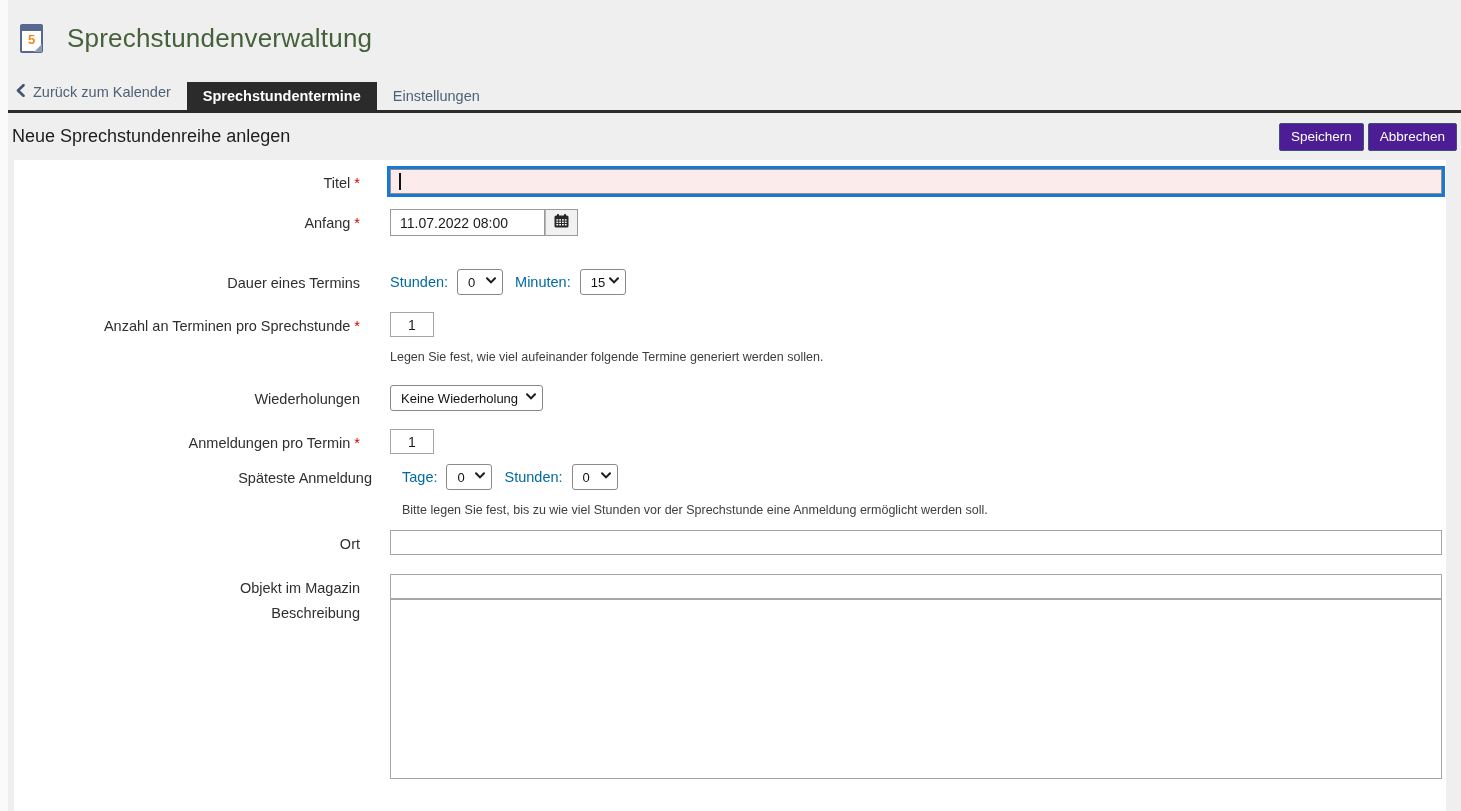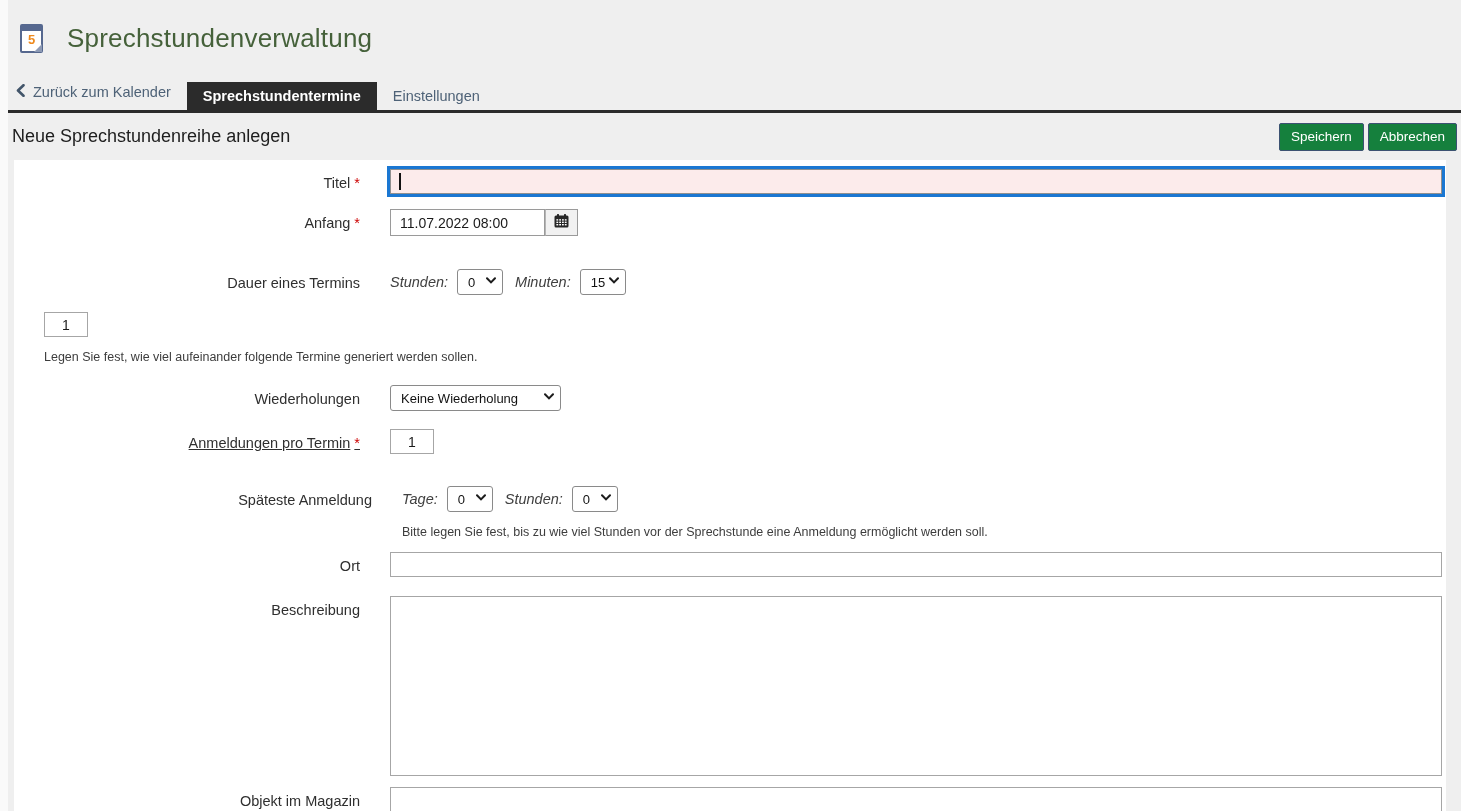--- a/index.html
+++ b/index.html
@@ -34,37 +34,37 @@
   .tabbar { display:flex; align-items:stretch; height:31px; margin-top:24px; border-bottom:3px solid #2b2b2b; padding-left:14px; }
   .tabbar .back { display:flex; align-items:center; gap:8px; padding:0 16px 8px 2px; color:#4e6277; font-size:14.5px; cursor:pointer; }
   .tabbar .tab { display:flex; align-items:center; padding:0 16px; font-size:14.5px; color:#4e6277; cursor:pointer;text-align:right; }
   .tabbar .tab.active { background:#2b2b2b; color:#ffffff; font-weight:600; }
 
   
   .docheader { display:flex; justify-content:space-between; align-items:center; height:47px; padding:0 4px 0 12px; }
   .page-title { font-size:18px; color:#1d1d1d; font-weight:400; }
   .btns { display:flex; gap:4px; }
   .btn {
-    background:#15803d; color:#fff; border:1px solid #3c5272; border-radius:2px;
+    background:#4c1d95; color:#fff; border:1px solid #3c5272; border-radius:2px;
     font-family:inherit; font-size:13.5px; padding:5px 11px; cursor:pointer; line-height:16px;
   }
 
   
   .panel { margin:0 15px 0 14px; background:#ffffff; padding:9px 0 30px 0; min-height:640px; }
   .row { display:flex; }
   .lbl { width:346px; flex:0 0 346px; text-align:right; font-size:14.5px; color:#2f2f2f; padding-top:5px; line-height:18px; }
   .req { color:#cc0000; margin-left:4px; }
   .ctrl { flex:1; margin-left:30px; padding-right:4px; font-size:14.5px; }
 
   .r-titel   { margin-bottom:15px; }
   .r-anfang  { margin-bottom:33px; }
   .r-dauer   { margin-bottom:17px; }
   .r-anzahl  { margin-bottom:20px; }
   .r-wieder  { margin-bottom:18px; }
-  .r-anmeld  { margin-bottom:32px;text-decoration:underline; }
+  .r-anmeld  { margin-bottom:10px; }
   .r-spaet   { margin-bottom:12px;padding-left:12px; }
   .r-ort     { margin-bottom:19px; }
   .r-beschr  { margin-bottom:11px; }
   .r-objekt  { margin-bottom:0; }
 
   input[type="text"] { font-family:inherit; font-size:14px; color:#1a1a1a; }
 
   .input-wide { display:block; width:100%; height:25px; border:1px solid #a6a6a6; padding:0 8px; background:#fff; }
   .titel-wrap { position:relative; }
   .titel-input { background:#fcebeb; border:1px solid #8f8f8f; outline:3px solid #1a77d2; }
@@ -82,23 +82,23 @@
 
   .sel { position:relative; display:inline-block; }
   .sel select {
     appearance:none; -webkit-appearance:none; -moz-appearance:none;
     font-family:inherit; font-size:13px; color:#111;
     height:26px; border:1px solid #8a8a8a; border-radius:3px; background:#fff;
     padding:0 20px 0 10px; cursor:pointer;
   }
   .sel .chev { position:absolute; right:7px; top:8px; pointer-events:none; line-height:0; }
   .sel-sm select { width:46px; }
-  .sel-md select { width:171px; }
-
-  .inline-label { display:inline-block; font-size:14.5px; color:#404040; margin-right:9px; vertical-align:middle;font-style:italic; }
+  .sel-md select { width:153px; }
+
+  .inline-label { display:inline-block; font-size:14.5px; color:#0369a1; margin-right:9px; vertical-align:middle; }
   .inline-label.second { margin-left:12px; }
   .sel, .num-input { vertical-align:middle; }
 
   .help { font-size:12.5px; color:#3d3d3d; margin-top:13px; line-height:15px; }
 
   .textarea-wide { display:block; width:100%; height:180px; border:1px solid #a6a6a6; resize:none; font-family:inherit; font-size:14px; padding:6px 8px; }
 </style>
 </head>
 <body>
 
@@ -193,20 +193,23 @@
     <div class="ctrl">
       <span class="inline-label">Stunden:</span><span class="sel sel-sm"><select><option>0</option></select><span class="chev"><svg width="10" height="7" viewBox="0 0 10 7">
               <path d="M1 1.2 5 5.4 9 1.2" fill="none" stroke="#1c1c1c" stroke-width="2" stroke-linecap="round"></path>
             </svg></span></span><span class="inline-label second">Minuten:</span><span class="sel sel-sm"><select><option>15</option></select><span class="chev"><svg width="10" height="7" viewBox="0 0 10 7">
               <path d="M1 1.2 5 5.4 9 1.2" fill="none" stroke="#1c1c1c" stroke-width="2" stroke-linecap="round"></path>
             </svg></span></span>
     </div>
   </div>
 
   <div class="row r-anzahl">
+    <div class="lbl">
+      <span>Anzahl an Terminen pro Sprechstunde</span><span class="req">*</span>
+    </div>
     <div class="ctrl">
       <input type="text" class="num-input" value="1" style="">
       <div class="help">Legen Sie fest, wie viel aufeinander folgende Termine generiert werden sollen.</div>
     </div>
   </div>
 
   <div class="row r-wieder">
     <div class="lbl">
       <span>Wiederholungen</span>
     </div>
@@ -242,31 +245,31 @@
 
   <div class="row r-ort">
     <div class="lbl">
       <span>Ort</span>
     </div>
     <div class="ctrl">
       <input type="text" class="input-wide" value="" style="">
     </div>
   </div>
 
+  <div class="row r-objekt">
+    <div class="lbl">
+      <span>Objekt im Magazin</span>
+    </div>
+    <div class="ctrl">
+      <input type="text" class="input-wide" value="" style="">
+    </div>
+  </div>
+
   <div class="row r-beschr">
     <div class="lbl">
       <span>Beschreibung</span>
     </div>
     <div class="ctrl">
       <textarea class="textarea-wide" style=""></textarea>
     </div>
   </div>
 
-  <div class="row r-objekt">
-    <div class="lbl">
-      <span>Objekt im Magazin</span>
-    </div>
-    <div class="ctrl">
-      <input type="text" class="input-wide" value="" style="">
-    </div>
-  </div>
-
 </div>
 
 </body></html>

